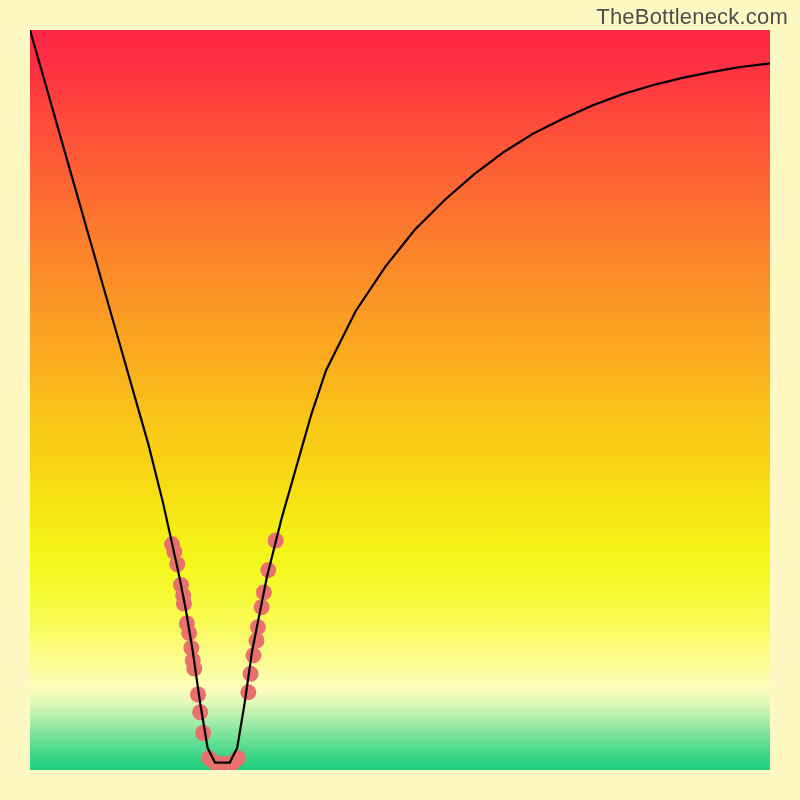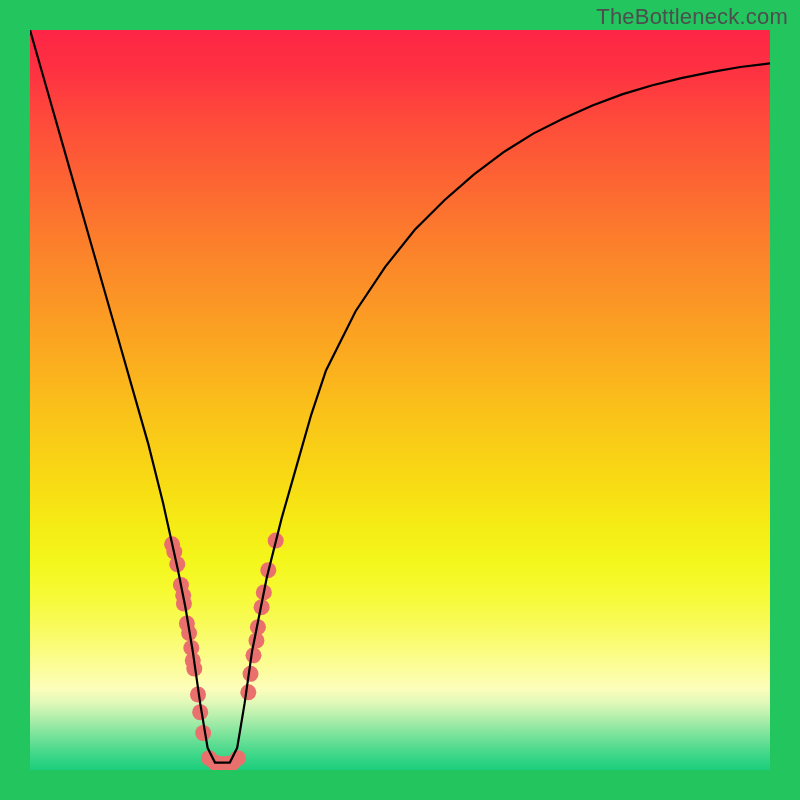--- a/index.html
+++ b/index.html
@@ -10,21 +10,21 @@
     overflow: hidden;
     background: #000;
     font-family: Arial, Helvetica, sans-serif;
   }
   .frame {
     position: absolute;
     top: 0;
     left: 0;
     width: 800px;
     height: 800px;
-    background: #22c55e;
+    background: #fef9c3;
   }
   .plot-area {
     position: absolute;
     top: 30px;
     left: 30px;
     width: 740px;
     height: 740px;
     
     background: linear-gradient(
       to bottom,

